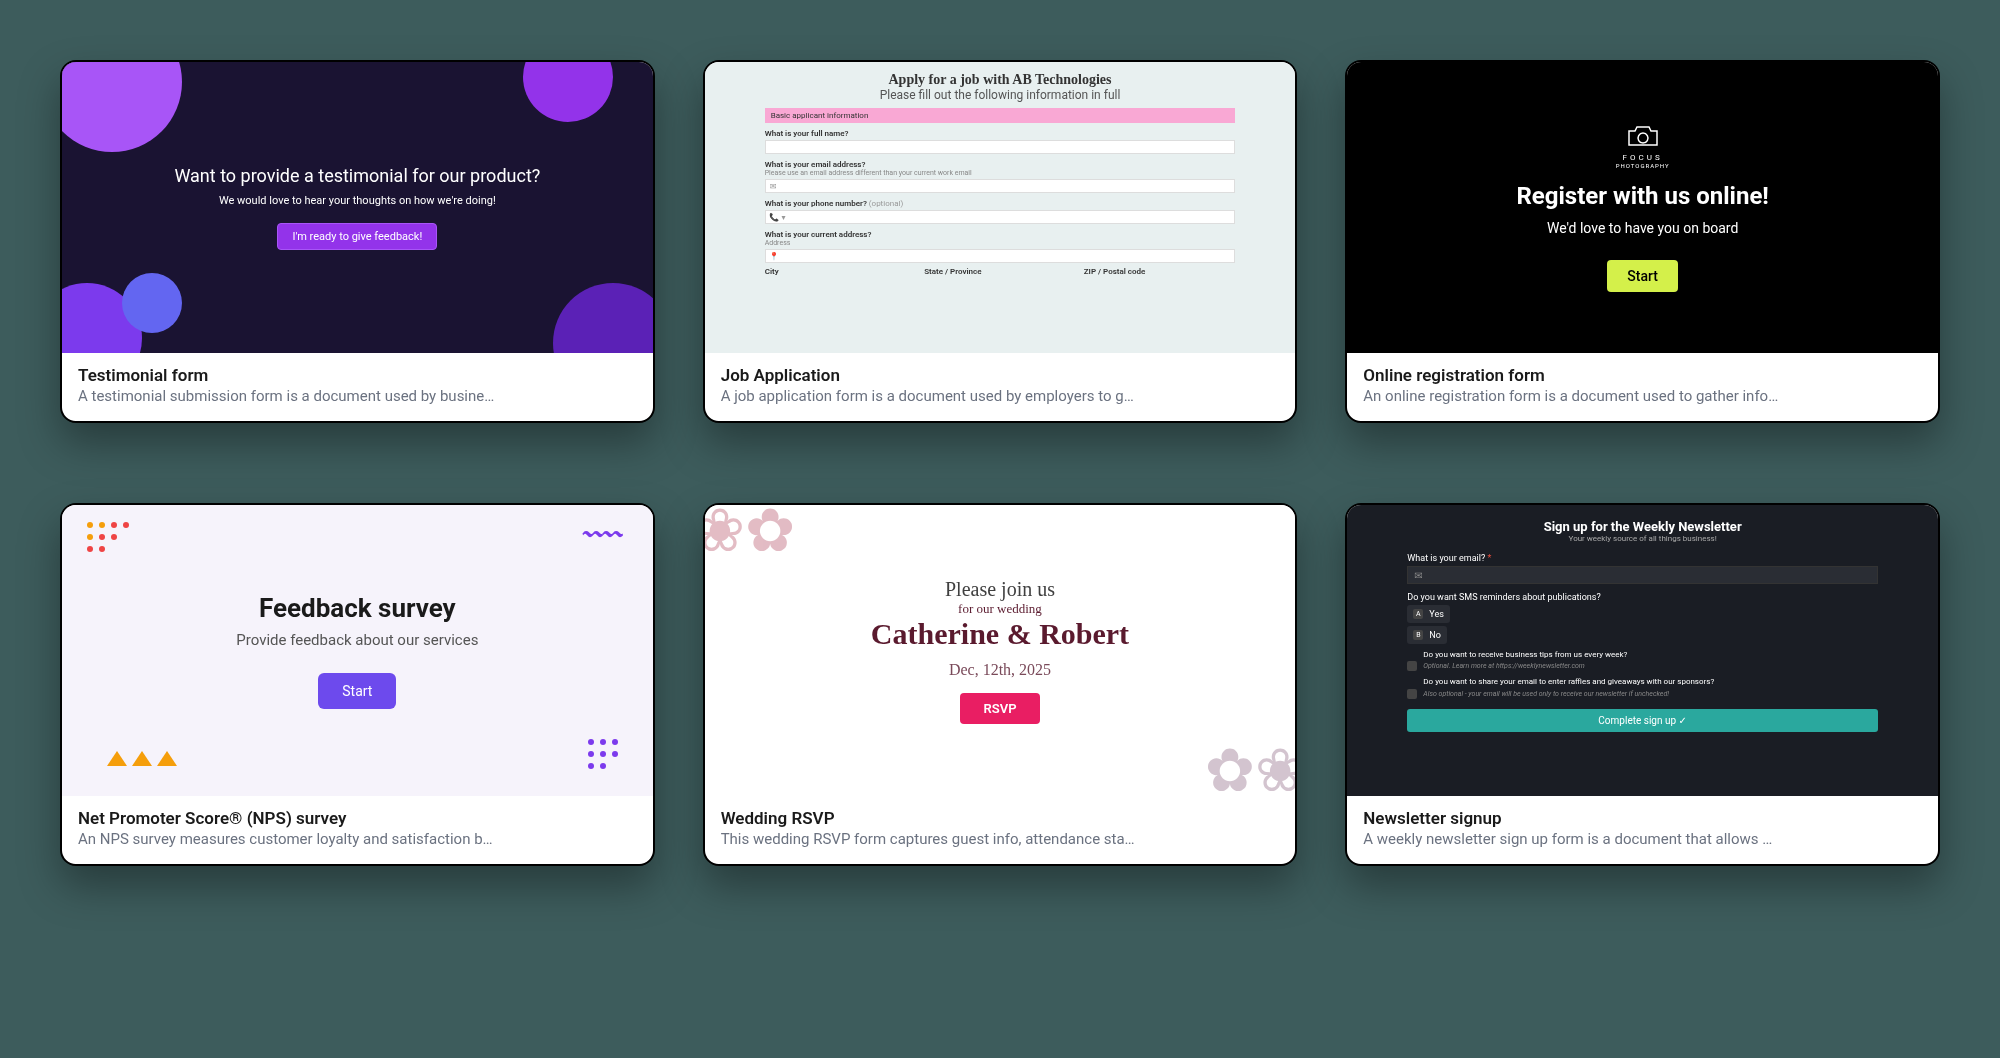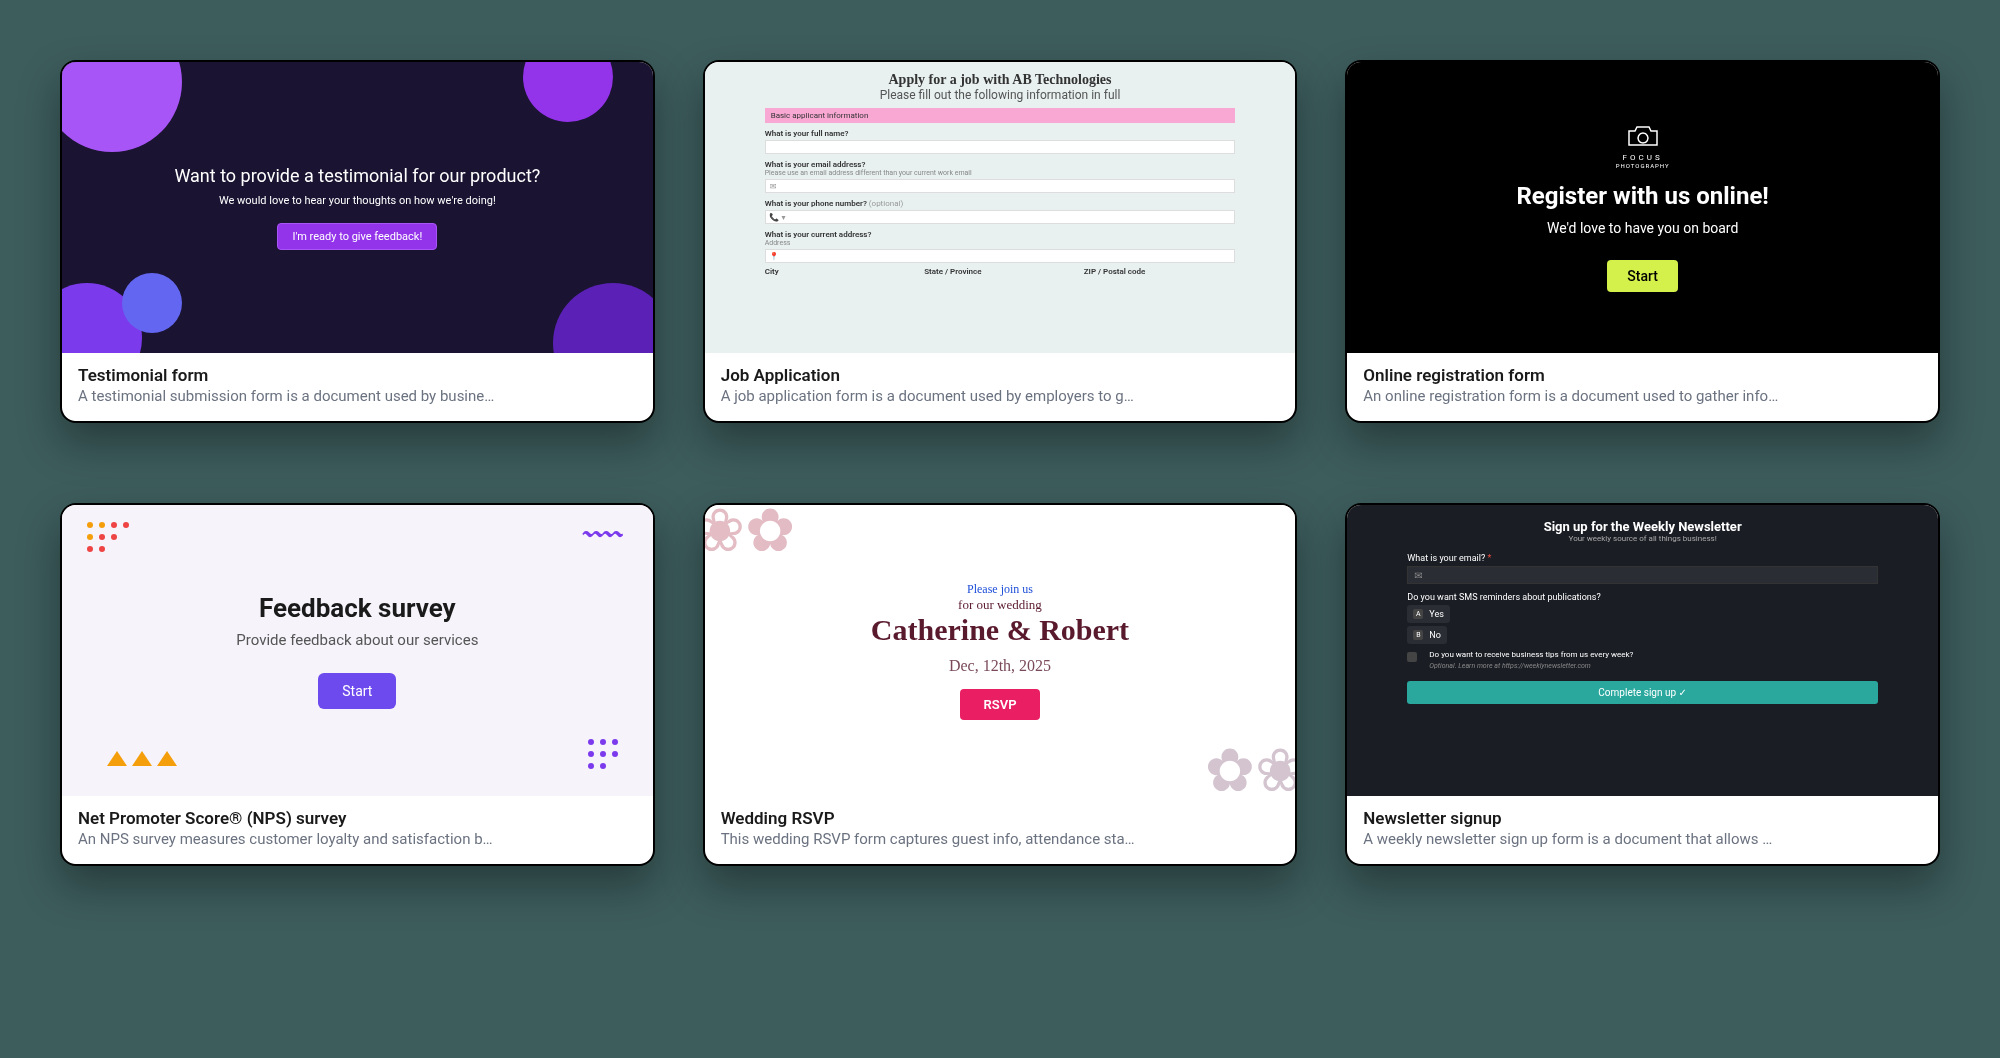--- a/index.html
+++ b/index.html
@@ -89,37 +89,37 @@
     .c4 .dots-br { bottom:12px; right:20px; }
     .c4 .h { font-size:26px; font-weight:700; color:#1a1a1a; margin-bottom:8px; }
     .c4 .s { font-size:15px; color:#555; margin-bottom:24px; }
     .c4 .btn { background:#6d4aed; color:#fff; padding:10px 24px; border-radius:6px; font-size:14px; }
 
     
     .c5 { background:#fff; display:flex; flex-direction:column; align-items:center; justify-content:center; position:relative; }
     .c5 .flower { position:absolute; font-size:60px; opacity:0.5; }
     .c5 .fl-tl { top:-10px; left:-10px; color:#c77a8a; }
     .c5 .fl-br { bottom:-10px; right:-10px; color:#a88aa0; }
-    .c5 .h1 { font-size:12px; color:#1d4ed8; font-family:Georgia,serif; }
+    .c5 .h1 { font-size:20px; color:#404040; font-family:Georgia,serif; }
     .c5 .h2 { font-size:13px; color:#5a1a2e; font-family:Georgia,serif; margin-bottom:0; }
     .c5 .names { font-size:30px; font-weight:700; color:#5a1a2e; font-family:Georgia,serif; margin-bottom:10px; }
     .c5 .date { font-size:16px; color:#7a4a5a; font-family:Georgia,serif; margin-bottom:14px; }
     .c5 .btn { background:#e91e63; color:#fff; padding:8px 24px; border-radius:4px; font-size:13px; font-weight:600; }
 
     
     .c6 { background:#1a1d24; padding:14px 60px; color:#fff; font-size:9px; }
     .c6 .h { text-align:center; font-size:13px; font-weight:700; }
     .c6 .s { text-align:center; font-size:8px; color:#aaa; margin-bottom:10px; }
     .c6 .lbl { font-size:9px; margin-top:8px; margin-bottom:3px; }
     .c6 .req { color:#e74c3c; }
     .c6 .inp { background:#2a2d34; border:1px solid #333; height:18px; display:flex; align-items:center; padding:0 6px; color:#888; font-size:10px; }
     .c6 .opt { display:flex; align-items:center; gap:6px; background:#2a2d34; padding:4px 6px; margin-top:3px; border-radius:3px; width:fit-content; }
     .c6 .opt .box { width:10px; height:10px; background:#444; border-radius:2px; display:flex; align-items:center; justify-content:center; font-size:7px; }
     .c6 .hint { font-size:7px; color:#888; font-style:italic; margin-top:2px; }
-    .c6 .chk { display:flex; gap:12px; margin-top:6px; align-items:flex-start; }
+    .c6 .chk { display:flex; gap:6px; margin-top:6px; align-items:flex-end; }
     .c6 .chk .box { width:10px; height:10px; background:#444; border-radius:2px; flex-shrink:0; margin-top:2px; }
     .c6 .chk .txt { font-size:8px; line-height:1.3; }
     .c6 .btn { background:#2aa89e; color:#fff; padding:6px; text-align:center; border-radius:3px; margin-top:10px; font-size:10px; }
   </style>
 </head>
 <body>
 
 <div class="grid">
 
   <div class="card">
@@ -257,20 +257,27 @@
           <span class="box">B</span>
           <span>No</span>
         </div>
       <div class="chk">
         <div class="box"></div>
         <div class="txt">
           <div>Do you want to receive business tips from us every week?</div>
           <div class="hint">Optional. Learn more at https://weeklynewsletter.com</div>
         </div>
       </div>
+      <div class="chk">
+        <div class="box"></div>
+        <div class="txt">
+          <div>Do you want to share your email to enter raffles and giveaways with our sponsors?</div>
+          <div class="hint">Also optional - your email will be used only to receive our newsletter if unchecked!</div>
+        </div>
+      </div>
       <div class="btn">Complete sign up ✓</div>
     </div>
     <div class="meta">
       <div class="title">Newsletter signup</div>
       <div class="desc">A weekly newsletter sign up form is a document that allows …</div>
     </div>
   </div>
 
 </div>
 

